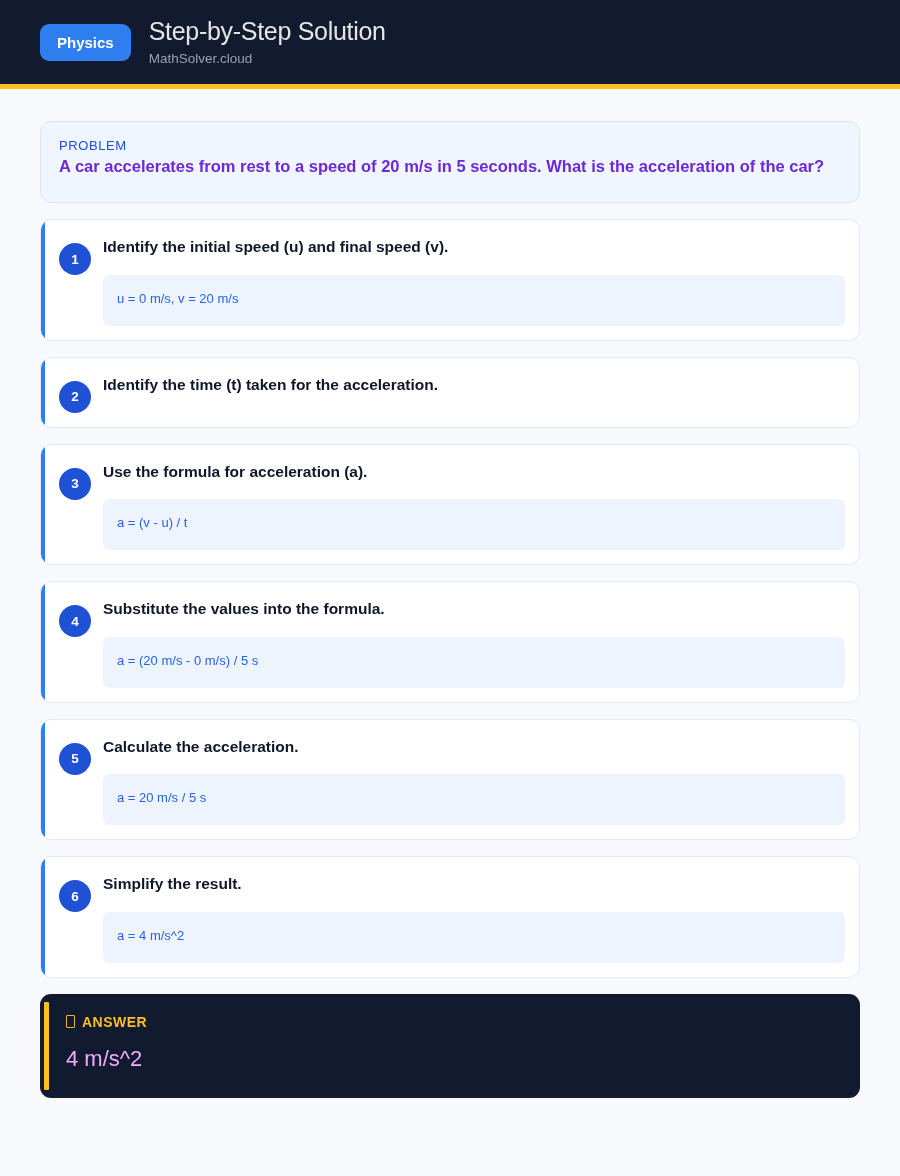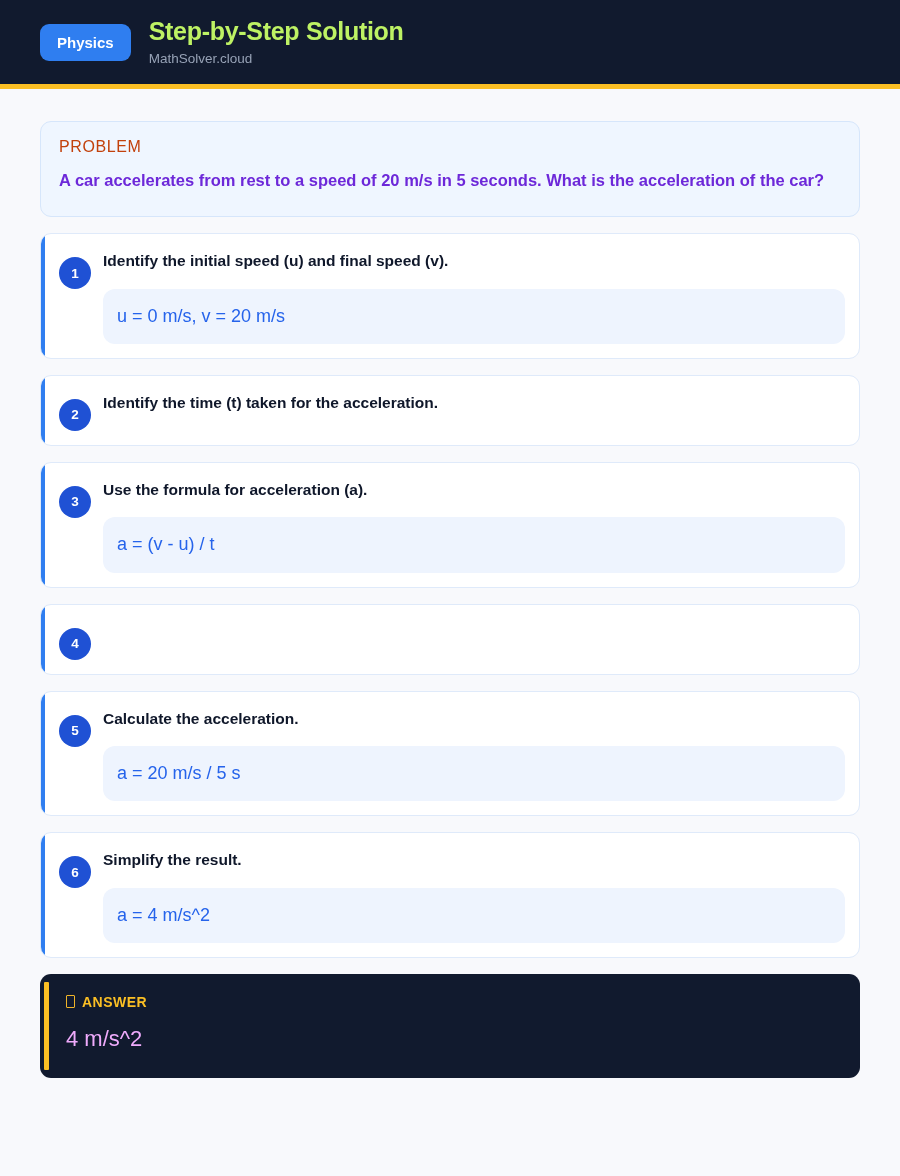--- a/index.html
+++ b/index.html
@@ -38,23 +38,23 @@
     margin-top: 6px;
     white-space: nowrap;
   }
   .header-text {
     display: flex;
     flex-direction: column;
     justify-content: center;
     gap: 6px;
   }
   .header-title {
-    color: #bef264;
+    color: #e5e5e5;
     font-size: 25px;
-    font-weight: bold;
+    font-weight: normal;
     line-height: 1.1;
     letter-spacing: -0.3px;
   }
   .header-subtitle {
     color: #97a2b6;
     font-size: 13.5px;
     line-height: 1.1;
   }
 
   
@@ -64,24 +64,23 @@
 
   
   .problem-card {
     background: #eff6ff;
     border: 1px solid #d6e6fb;
     border-radius: 11px;
     padding: 16px 18px 22px 18px;
     margin-bottom: 16px;
   }
   .problem-label {
-    color: #c2410c;
-    font-size: 16px;
+    color: #1d4ed8;
+    font-size: 13px;
     letter-spacing: 0.6px;
-    margin-bottom: 11px;
   }
   .problem-text {
     font-size: 16.5px;
     font-weight: bold;
     line-height: 1.65;
     color: #6d28d9;
   }
 
   
   .steps-list { display: block; }
@@ -125,25 +124,25 @@
   }
   .step-title {
     font-size: 15.5px;
     font-weight: bold;
     color: #0f172a;
     line-height: 1.45;
     margin-bottom: 16px;
   }
   .step-formula {
     background: #eef4fe;
-    border-radius: 12px;
+    border-radius: 6px;
     padding: 15px 14px;
     min-height: 51px;
     color: #2563eb;
-    font-size: 18px;
+    font-size: 13px;
     line-height: 1.4;
   }
 
   
   .answer-card {
     position: relative;
     background: #111a2e;
     border-radius: 11px;
     padding: 20px 22px 26px 26px;
     margin-bottom: 30px;
@@ -226,20 +225,24 @@
       <span class="step-badge">3</span>
       <div class="step-body">
         <div class="step-title">Use the formula for acceleration (a).</div>
         <div class="step-formula">a = (v - u) / t</div>
       </div>
     </article>
 
     <article class="step-card">
       <span class="step-accent"></span>
       <span class="step-badge">4</span>
+      <div class="step-body">
+        <div class="step-title">Substitute the values into the formula.</div>
+        <div class="step-formula">a = (20 m/s - 0 m/s) / 5 s</div>
+      </div>
     </article>
 
     <article class="step-card">
       <span class="step-accent"></span>
       <span class="step-badge">5</span>
       <div class="step-body">
         <div class="step-title">Calculate the acceleration.</div>
         <div class="step-formula">a = 20 m/s / 5 s</div>
       </div>
     </article>

